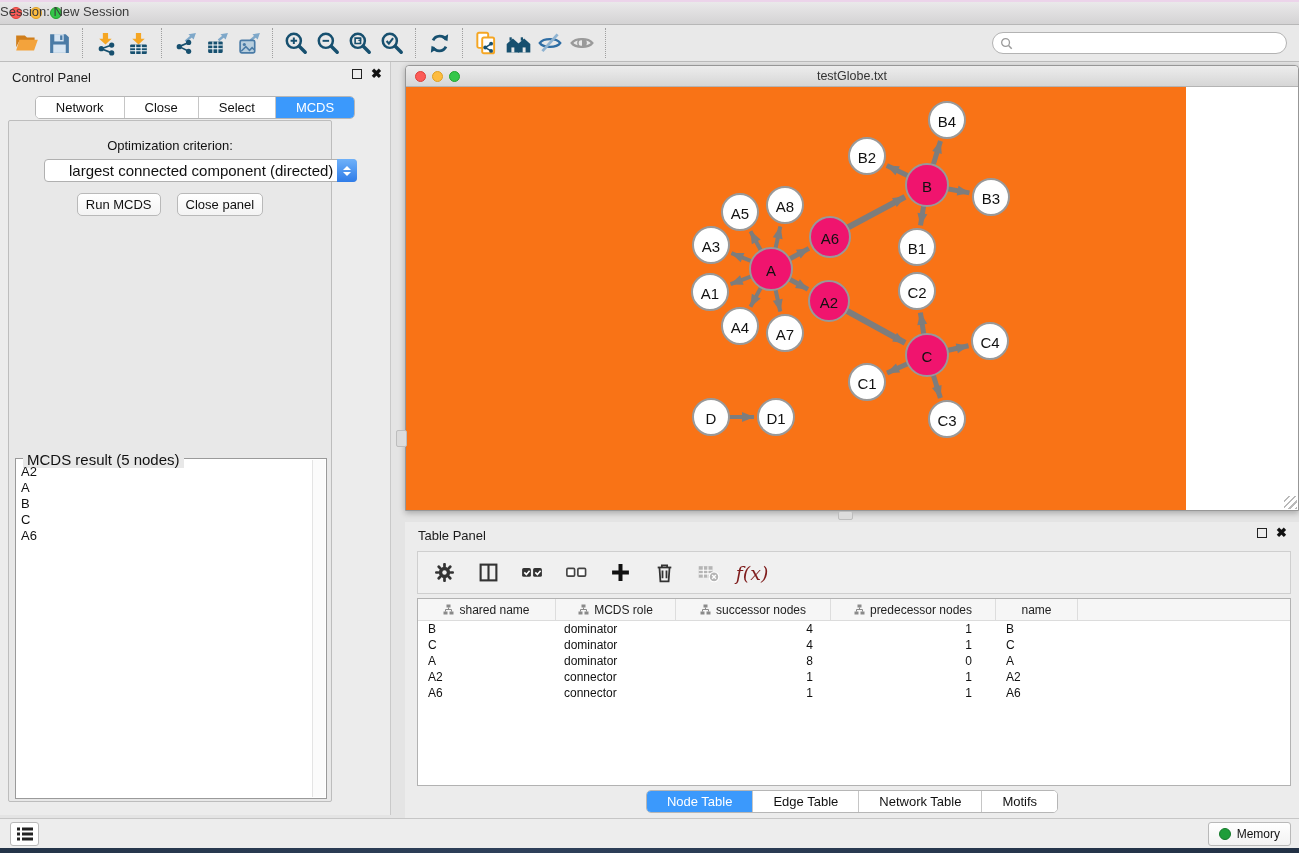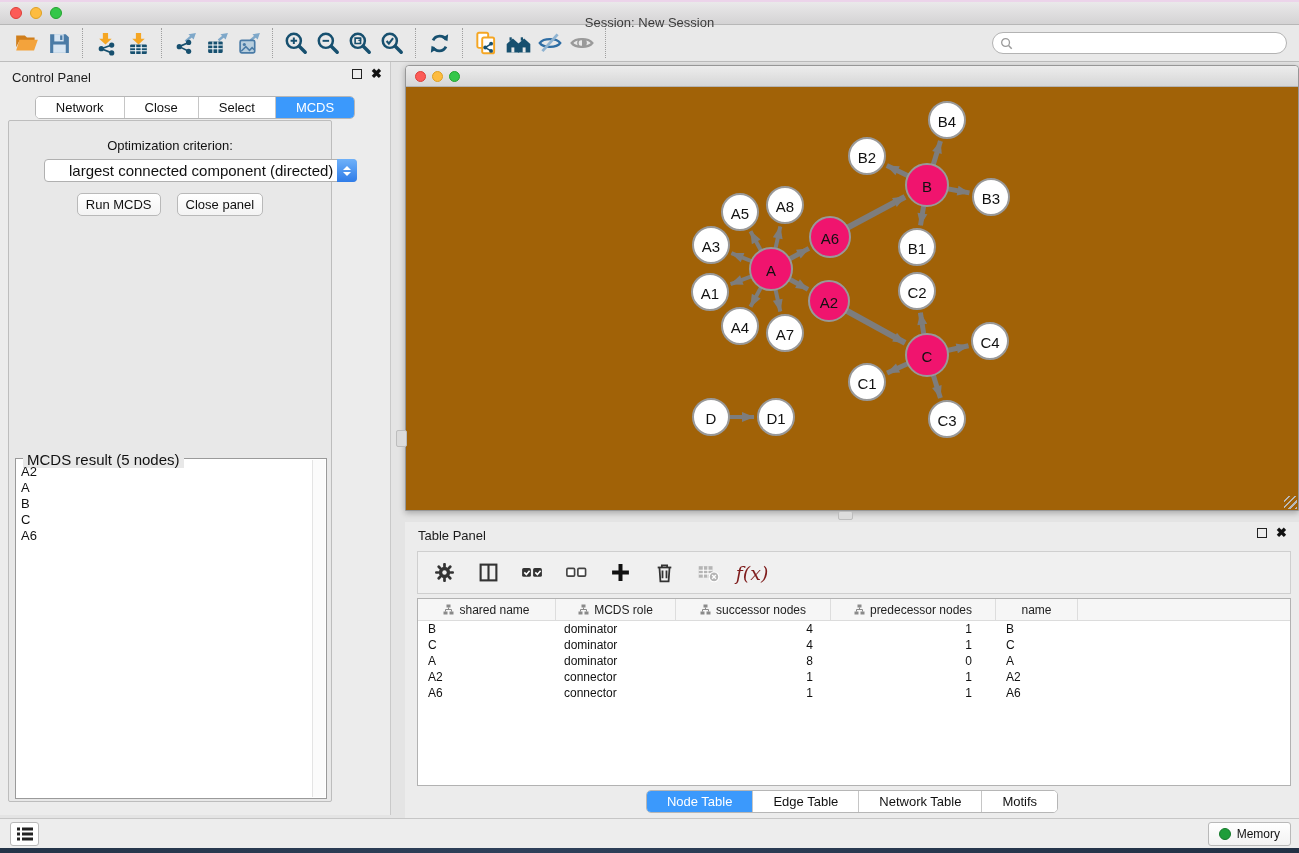--- a/index.html
+++ b/index.html
@@ -7,21 +7,21 @@
   .app { position:relative; width:1299px; height:853px; background:#e4e4e4; overflow:hidden; }
 
   
   .titlebar { position:relative; height:25px; background:linear-gradient(#ecebec,#d4d3d4); border-bottom:1px solid #b7b7b7; }
   .titlebar::before { content:""; position:absolute; left:0; top:0; right:0; height:2px; background:#ecd4ea; }
   .lights { position:absolute; left:10px; top:7px; display:flex; gap:8px; }
   .light { width:12px; height:12px; border-radius:50%; }
   .light.red { background:#fc5b57; border:1px solid #dd3f38; }
   .light.yellow { background:#fdbc40; border:1px solid #dea123; }
   .light.green { background:#34c749; border:1px solid #24a32f; }
-  .title-text { position:absolute; left:0; right:0; top:15px; text-align:center; font-size:13px; color:#3c3c3c; }
+  .title-text { position:absolute; left:0; right:0; top:4px; text-align:left; font-size:13px; color:#3c3c3c; }
 
   
   .toolbar { display:flex; align-items:center; height:37px; background:#e9e9e9; border-bottom:1px solid #bdbdbd; padding:0 4px; }
   .tb-group { display:flex; align-items:center; padding:0 7px; height:30px; border-right:1px dotted #9f9f9f; }
   .tb-group:last-of-type { border-right:none; }
   .tb-btn { width:32px; height:28px; display:flex; align-items:center; justify-content:center; background:transparent; border:none; cursor:pointer; }
   .search-wrap { margin-left:auto; margin-right:8px; width:295px; height:22px; background:#fff; border:1px solid #b3b3b3; border-radius:12px; display:flex; align-items:center; padding-left:7px; }
   .search-wrap input { border:none; outline:none; flex:1; height:18px; font-size:12px; background:transparent; margin-left:4px; font-family:"Liberation Sans",sans-serif;}
 
   
@@ -53,21 +53,21 @@
   .result-list { position:absolute; inset:1px 14px 1px 1px; padding:4px 0 0 4px; font-size:13px; color:#111; line-height:16px; overflow:hidden; }
   .result-list div { cursor:default; }
   .result-scroll { position:absolute; top:1px; bottom:1px; right:1px; width:13px; background:#fbfbfb; border-left:1px solid #e4e4e4; cursor:pointer; }
 
   
   .net-window { position:absolute; left:405px; top:3px; width:894px; height:446px; background:#fff; border:1px solid #979797; border-radius:4px 4px 0 0; box-shadow:0 2px 6px rgba(0,0,0,.28); }
   .nw-titlebar { position:relative; height:21px; background:linear-gradient(#ededed,#d6d6d6); border-bottom:1px solid #b4b4b4; border-radius:4px 4px 0 0; }
   .nw-titlebar .lights { left:9px; top:5px; gap:6px; }
   .nw-titlebar .light { width:11px; height:11px; }
   .nw-title { position:absolute; left:0; right:0; top:3px; text-align:center; font-size:12.5px; color:#333; }
-  .nw-canvas { position:relative; width:892px; height:423px; background:#a16207; overflow:hidden;text-decoration:underline; }
+  .nw-canvas { position:relative; width:780px; height:423px; background:#f97316; overflow:hidden;text-decoration:underline; }
   .nw-canvas svg text { font-family:"Liberation Sans",sans-serif; }
   .resize-grip { position:absolute; right:1px; bottom:1px; width:13px; height:13px; cursor:nwse-resize;
     background:repeating-linear-gradient(135deg, transparent 0 3px, #b9b9b9 3px 4.5px); }
   .vgrip { position:absolute; left:396px; top:368px; width:11px; height:17px; background:#dcdcdc; border:1px solid #bdbdbd; border-radius:2px; cursor:col-resize; }
   .hgrip { position:absolute; left:838px; top:449px; width:15px; height:9px; background:#dcdcdc; border:1px solid #bdbdbd; border-radius:2px; cursor:row-resize; }
 
   
   .table-panel { position:absolute; left:405px; top:460px; width:894px; height:296px; background:#ececec; }
   .tp-header { position:relative; height:26px; }
   .tp-title { position:absolute; left:13px; top:6px; font-size:13px; color:#1c1c1c; }
@@ -306,20 +306,21 @@
       </div>
     </div>
 
     <div class="net-window">
       <div class="nw-titlebar">
         <div class="lights">
           <div class="light red"></div>
           <div class="light yellow"></div>
           <div class="light green"></div>
         </div>
+        <div class="nw-title">testGlobe.txt</div>
       </div>
       <div class="nw-canvas">
         <svg width="892" height="423" viewBox="0 0 892 423">
           <defs>
             <marker id="arrowhead" markerUnits="userSpaceOnUse" markerWidth="14" markerHeight="12" refX="12.5" refY="5.5" orient="auto">
               <path d="M0.5 0.5 L13 5.5 L0.5 10.5 Z" fill="#7d7d7d"></path>
             </marker>
           </defs>
           <g id="edge-layer">
               <line x1="365" y1="182" x2="344.5" y2="144.3" stroke="#7D7D7D" stroke-width="4" marker-end="url(#arrowhead)"></line>

